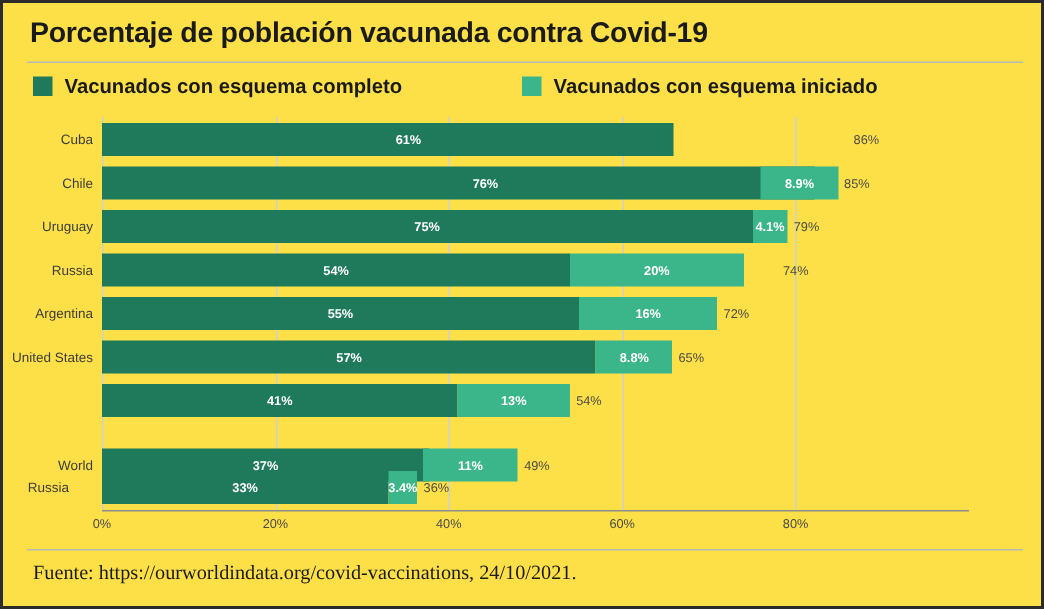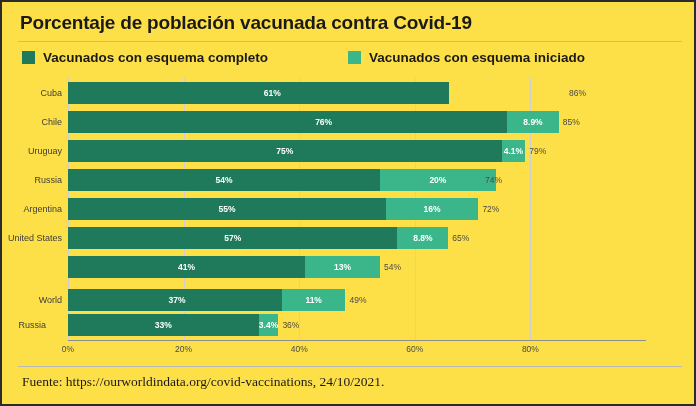--- a/index.html
+++ b/index.html
@@ -216,21 +216,21 @@
           <div class="bar-total" style="left: 527.198px;">79%</div>
         </div>
         <div class="row" style="top: 94.8889px; width: 692px;">
           <div class="row-label" style="right: 632px;">Russia</div>
           <div class="bar full" style="left: 66px; width: 312.12px;">
             <span class="bar-value">54%</span>
           </div>
           <div class="bar started" style="left: 378.12px; width: 115.6px;">
             <span class="bar-value">20%</span>
           </div>
-          <div class="bar-total" style="left: 483px;">74%</div>
+          <div class="bar-total" style="left: 520px;">74%</div>
         </div>
         <div class="row" style="top: 124px; width: 692px;">
           <div class="row-label" style="right: 632px;">Argentina</div>
           <div class="bar full" style="left: 66px; width: 317.9px;">
             <span class="bar-value">55%</span>
           </div>
           <div class="bar started" style="left: 383.9px; width: 92.48px;">
             <span class="bar-value">16%</span>
           </div>
           <div class="bar-total" style="left: 480.38px;">72%</div>
@@ -248,21 +248,21 @@
         <div class="row" style="top: 182px; width: 556px;">
           <div class="row-label" style="right: 632px;">Mexico</div>
           <div class="bar full" style="left: 66px; width: 236.98px;">
             <span class="bar-value">41%</span>
           </div>
           <div class="bar started" style="left: 302.98px; width: 75.14px;">
             <span class="bar-value">13%</span>
           </div>
           <div class="bar-total" style="left: 382.12px;">54%</div>
         </div>
-        <div class="row" style="top: 215px; width: 692px;">
+        <div class="row" style="top: 225px; width: 692px;">
           <div class="row-label" style="right: 632px;">World</div>
           <div class="bar full" style="left: 66px; width: 218px;">
             <span class="bar-value">37%</span>
           </div>
           <div class="bar started" style="left: 279.86px; width: 63.58px;">
             <span class="bar-value">11%</span>
           </div>
           <div class="bar-total" style="left: 347.44px;">49%</div>
         </div>
         <div class="row" style="top: 240.444px; width: 692px;">

